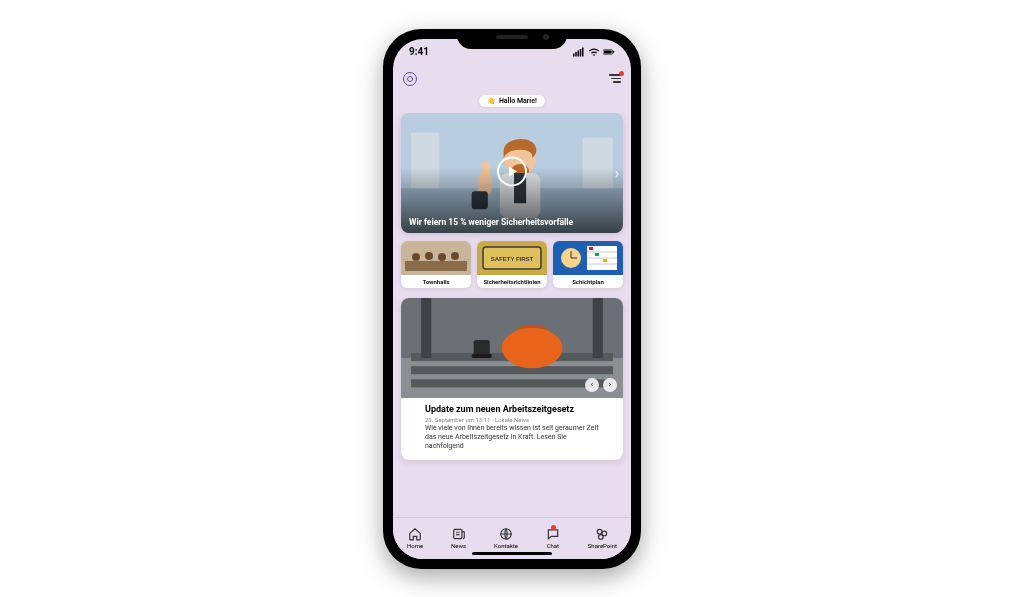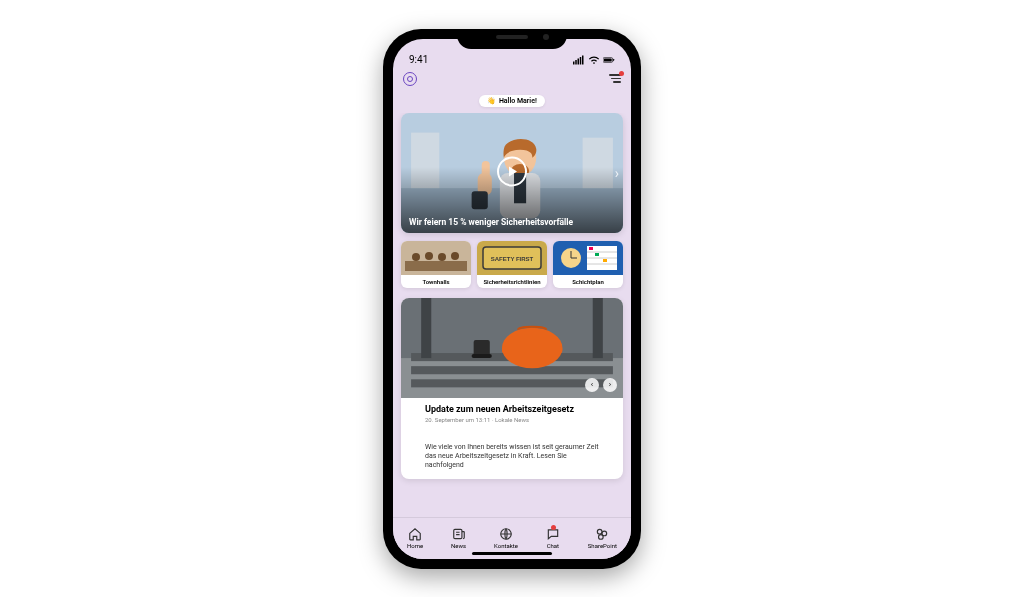--- a/index.html
+++ b/index.html
@@ -46,24 +46,24 @@
     position: absolute; top:6px; left:50%; transform:translateX(-50%);
     width:32px; height:4px; background:#222; border-radius:2px;
   }
   .notch .cam {
     position:absolute; top:5px; right:18px; width:6px;height:6px;background:#222;border-radius:50%;
   }
   .status-bar {
     height: 28px;
     display: flex;
     justify-content: space-between;
-    align-items: flex-end;
+    align-items: center;
     padding: 0 16px 2px;
     font-size: 10px;
-    font-weight: 400;
+    font-weight: 700;
   }
   .status-left { }
   .status-right { display:flex; gap:3px; align-items:center; }
   .status-right svg { width:12px; height:10px; }
   .header-bar {
     height: 24px;
     display:flex;
     justify-content:space-between;
     align-items:center;
     padding: 0 10px;
@@ -134,21 +134,21 @@
   .card-img{width:100%;height:100px;position:relative;}
   .card-ctrl{
     position:absolute;bottom:6px;right:6px;display:flex;gap:4px;
   }
   .card-ctrl span{
     width:14px;height:14px;border-radius:50%;background:rgba(255,255,255,0.85);display:flex;align-items:center;justify-content:center;font-size:8px;
   }
   .card-body{padding:6px 24px 8px;}
   .card-title{font-size:9px;font-weight:700;}
   .card-meta{font-size:6px;color:#888;margin-top:2px;}
-  .card-text{font-size:7px;color:#333;margin-top:20px;line-height:1.35;}
+  .card-text{font-size:7px;color:#333;margin-top:1px;line-height:1.35;}
   .tab-bar{
     height:42px;background:#e8dcef;
     display:flex;justify-content:space-around;align-items:center;
     border-top:0.5px solid rgba(0,0,0,0.08);
   }
   .tab{
     display:flex;flex-direction:column;align-items:center;gap:1px;font-size:6px;position:relative;
   }
   .tab svg{width:14px;height:14px;}
   .tab-badge{position:absolute;top:-2px;right:4px;width:5px;height:5px;background:#e53e3e;border-radius:50%;}

